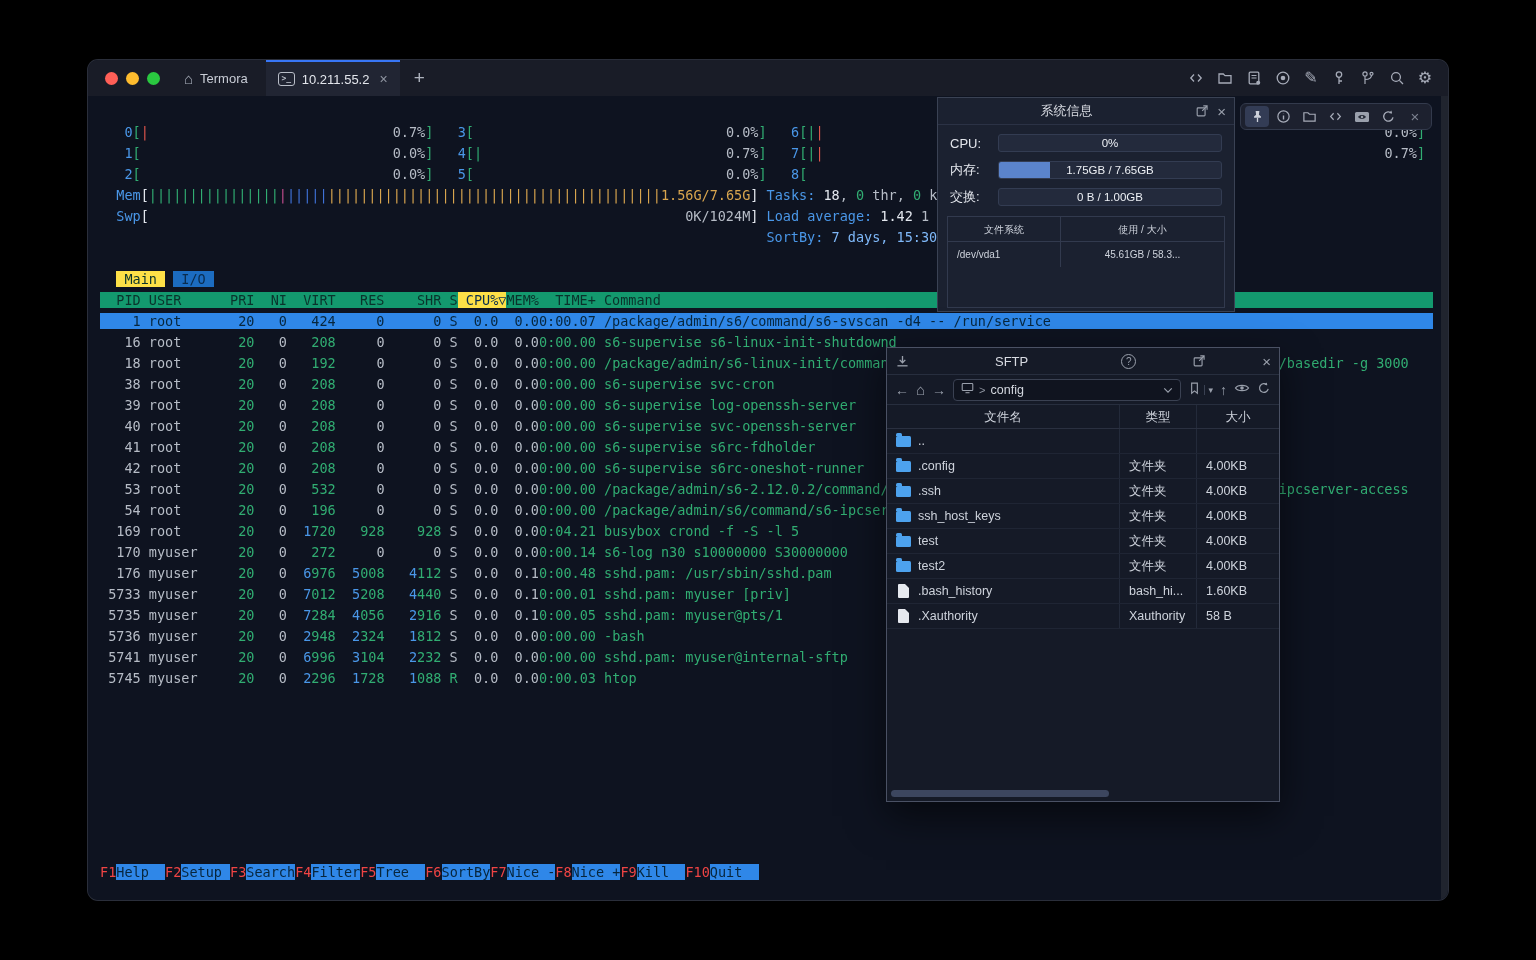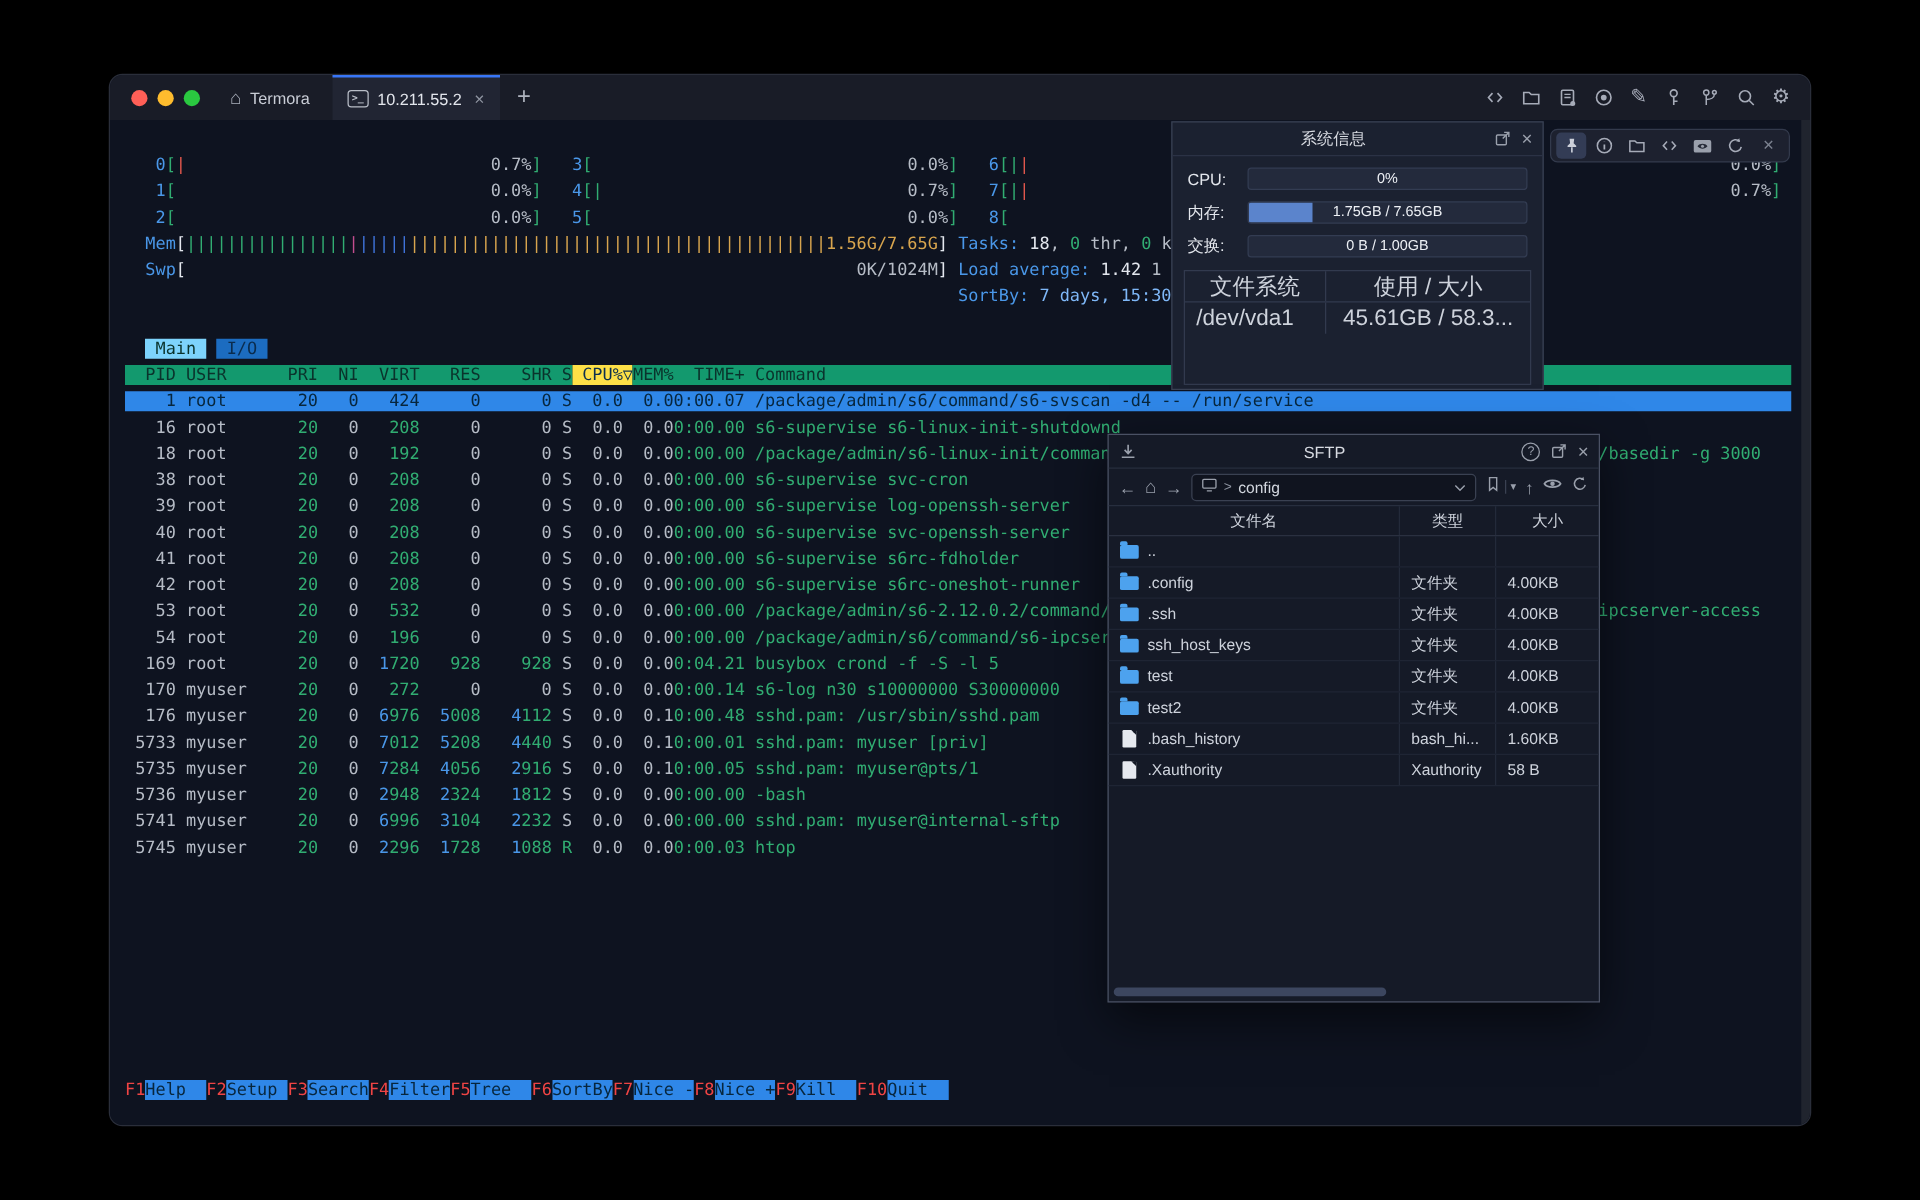--- a/index.html
+++ b/index.html
@@ -38,55 +38,55 @@
   #htop-lines { position:absolute; left:12px; top:26px; }
   #fkey-bar { position:absolute; left:12px; top:766px; white-space:pre;
               font:13.5px/21px "DejaVu Sans Mono",monospace; }
 
   .t-p{color:#b6bcc6}.t-b{color:#4a97e8}.t-g{color:#31ad72}.t-gy{color:#b6bcc6}
   .t-w{color:#e3e7ee}.t-rd{color:#e0564c}.t-mg{color:#c24d8e}.t-bl{color:#3f72d8}
   .t-or{color:#d8a54e}.t-lb{color:#7fb8f8}.t-cy{color:#4a97e8}
   .bg-hdr{background:#13996e;color:#0a332c}
   .bg-hsel{background:#fde047;color:#0b2f4e}
   .bg-sel{background:#2f87e8;color:#07263d}
-  .bg-tabm{background:#7dd3fc;color:#0a332c}
+  .bg-tabm{background:#fde047;color:#0a332c}
   .bg-tabi{background:#1c6cc0;color:#0a2c4e}
   .fk-key{color:#ef4444}
   .fk-label{background:#2f87e8;color:#07263d}
 
   
   .panel { position:absolute; background:#1b2130; border:1px solid #3a4254; z-index:5; }
   .sysinfo { left:849px; top:37px; width:298px; height:215px; }
   .p-title { height:27px; display:flex; align-items:center; border-bottom:1px solid #2b3245;
              padding:0 8px; color:#d8dbe2; font-size:13px; }
   .p-title .title-text { flex:1; text-align:center; }
   .p-title .ticon { color:#9aa0ac; margin-left:8px; display:flex; }
   .sys-row { display:flex; align-items:center; gap:8px; padding:0 12px; margin-top:9px; }
   .sys-row .lab { width:40px; color:#e3e6ec; font-size:13px; }
   .pbar { flex:1; position:relative; height:18px; background:#232a3c;
           border:1px solid #333c52; border-radius:3px; overflow:hidden; }
   .pbar .fill { position:absolute; left:0; top:0; bottom:0; background:#5b84cc; }
   .pbar .txt { position:relative; text-align:center; font-size:11.5px; line-height:16px; color:#edf0f5; }
-  .fs-table { margin:10px 9px 0; border:1px solid #323a4e; height:92px; font-size:18px; color:#ced3dc; }
+  .fs-table { margin:10px 9px 0; border:1px solid #323a4e; height:92px; font-size:10px; color:#ced3dc; }
   .fs-hrow, .fs-drow { display:flex; height:25px; line-height:25px; }
   .fs-hrow { border-bottom:1px solid #323a4e; }
   .fs-c1 { width:113px; border-right:1px solid #323a4e; text-align:center; }
   .fs-c2 { flex:1; text-align:center; }
   .fs-drow .fs-c1 { text-align:left; padding-left:9px; border-right:1px solid #323a4e; }
 
   .floatbar { position:absolute; left:1152px; top:43px; width:192px; height:27px; z-index:6;
               background:#1d212f; border:1px solid #333a4c; border-radius:6px;
               display:flex; align-items:center; justify-content:space-around; padding:0 3px; }
   .fb-btn { display:flex; align-items:center; justify-content:center; width:24px; height:21px; border-radius:4px; }
   .fb-active { background:#333c55; }
 
   
   .sftp { left:798px; top:287px; width:394px; height:455px; z-index:6; background:#151a27;
           border:1px solid #4a5164; box-shadow:0 14px 36px rgba(0,0,0,.55); }
-  .sftp .p-title { border-bottom:1px solid #272e3e; }
+  .sftp .p-title { border-bottom:1px solid #272e3e;gap:48px; }
   .sftp-nav { height:30px; display:flex; align-items:center; gap:7px; padding:0 8px;
               border-bottom:1px solid #272e3e; color:#9aa0ac; }
   .nav-glyph { font-size:14px; line-height:14px; }
   .crumb { flex:1; height:22px; background:#10141f; border:1px solid #3a4152; border-radius:4px;
            display:flex; align-items:center; gap:5px; padding:0 7px; color:#d2d6de; font-size:12.5px; }
   .crumb .sep { color:#8f95a1; font-size:11px; }
   .crumb .spring { flex:1; }
   .bmark-wrap { display:flex; align-items:center; }
   .bmark-caret { font-size:9px; color:#9aa0ac; border-left:1px solid #3a4152; padding-left:3px; margin-left:3px; }
   .sftp-grid { font-size:12.5px; color:#ced3dc; }

